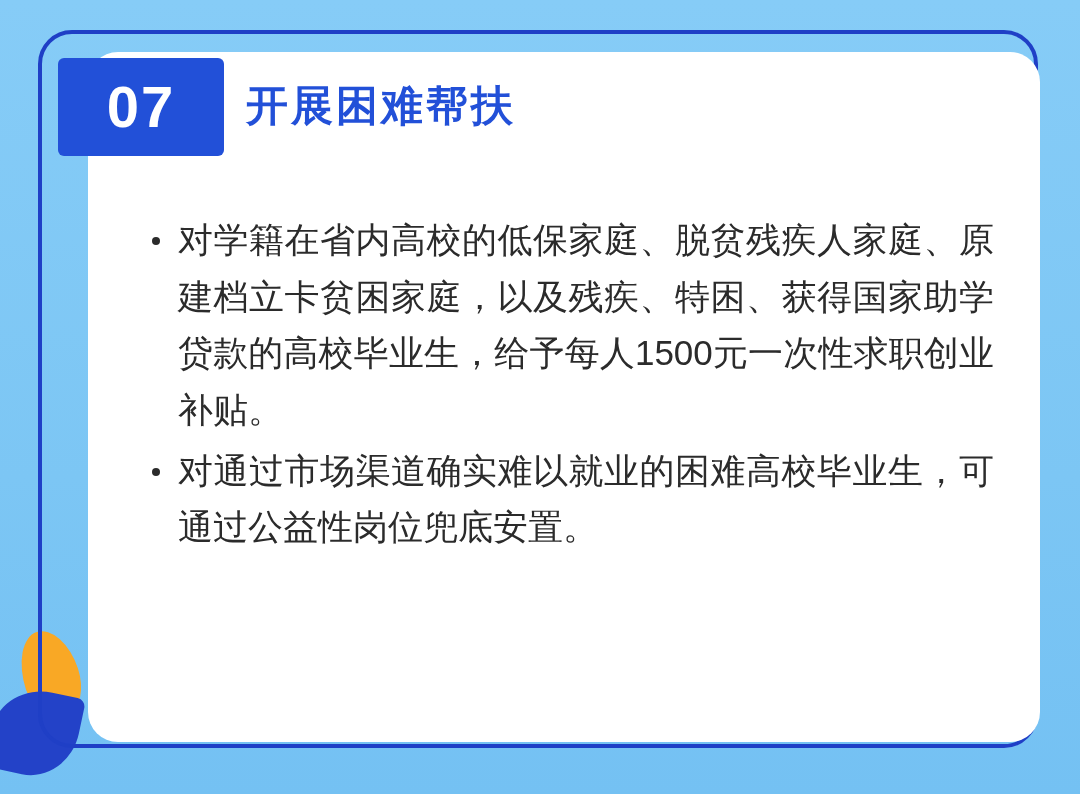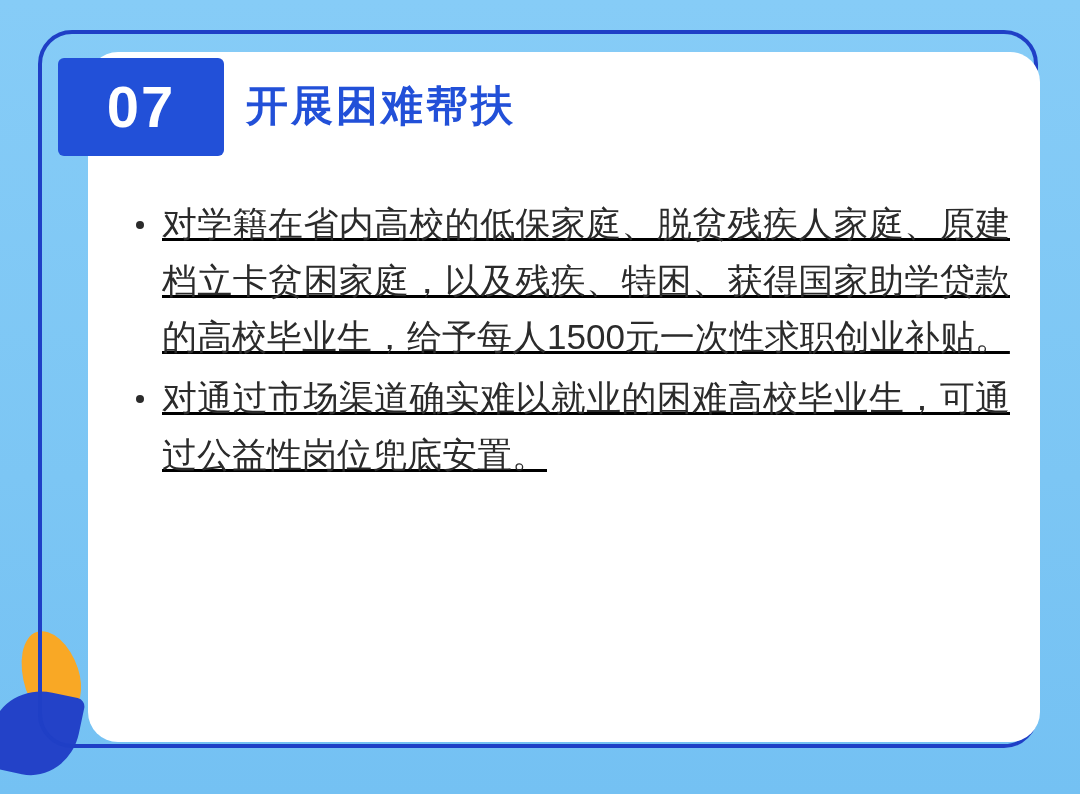--- a/index.html
+++ b/index.html
@@ -108,23 +108,22 @@
   .content {
     position: absolute;
     left: 130px;
     top: 196px;
     width: 880px;
     z-index: 6;
   }
 
   ul.bullets {
     list-style: none;
-    margin: 0;
+    margin: 16px;
     padding: 0;
-    text-decoration: underline;
   }
   ul.bullets li {
     position: relative;
     padding-left: 32px;
     margin-bottom: 4px;
     font-size: 35px;
     line-height: 1.62;
     color: #2b2b2b;
     letter-spacing: 0px;
     text-align: justify;

